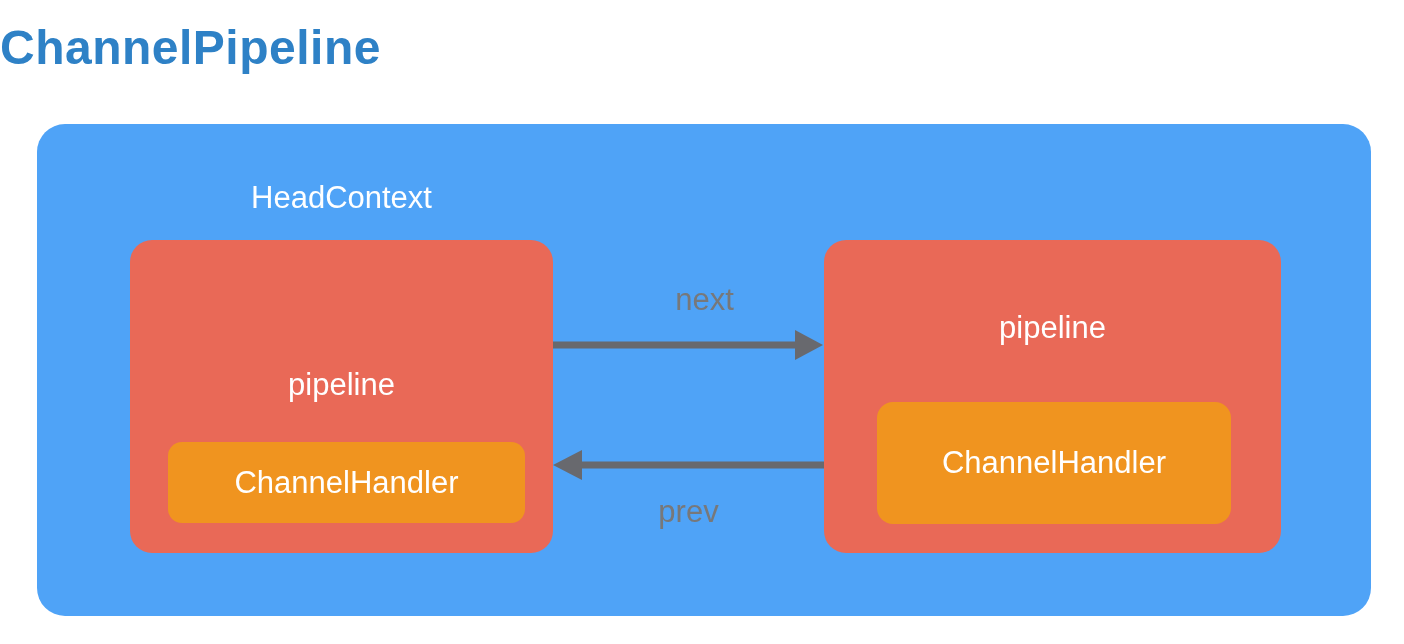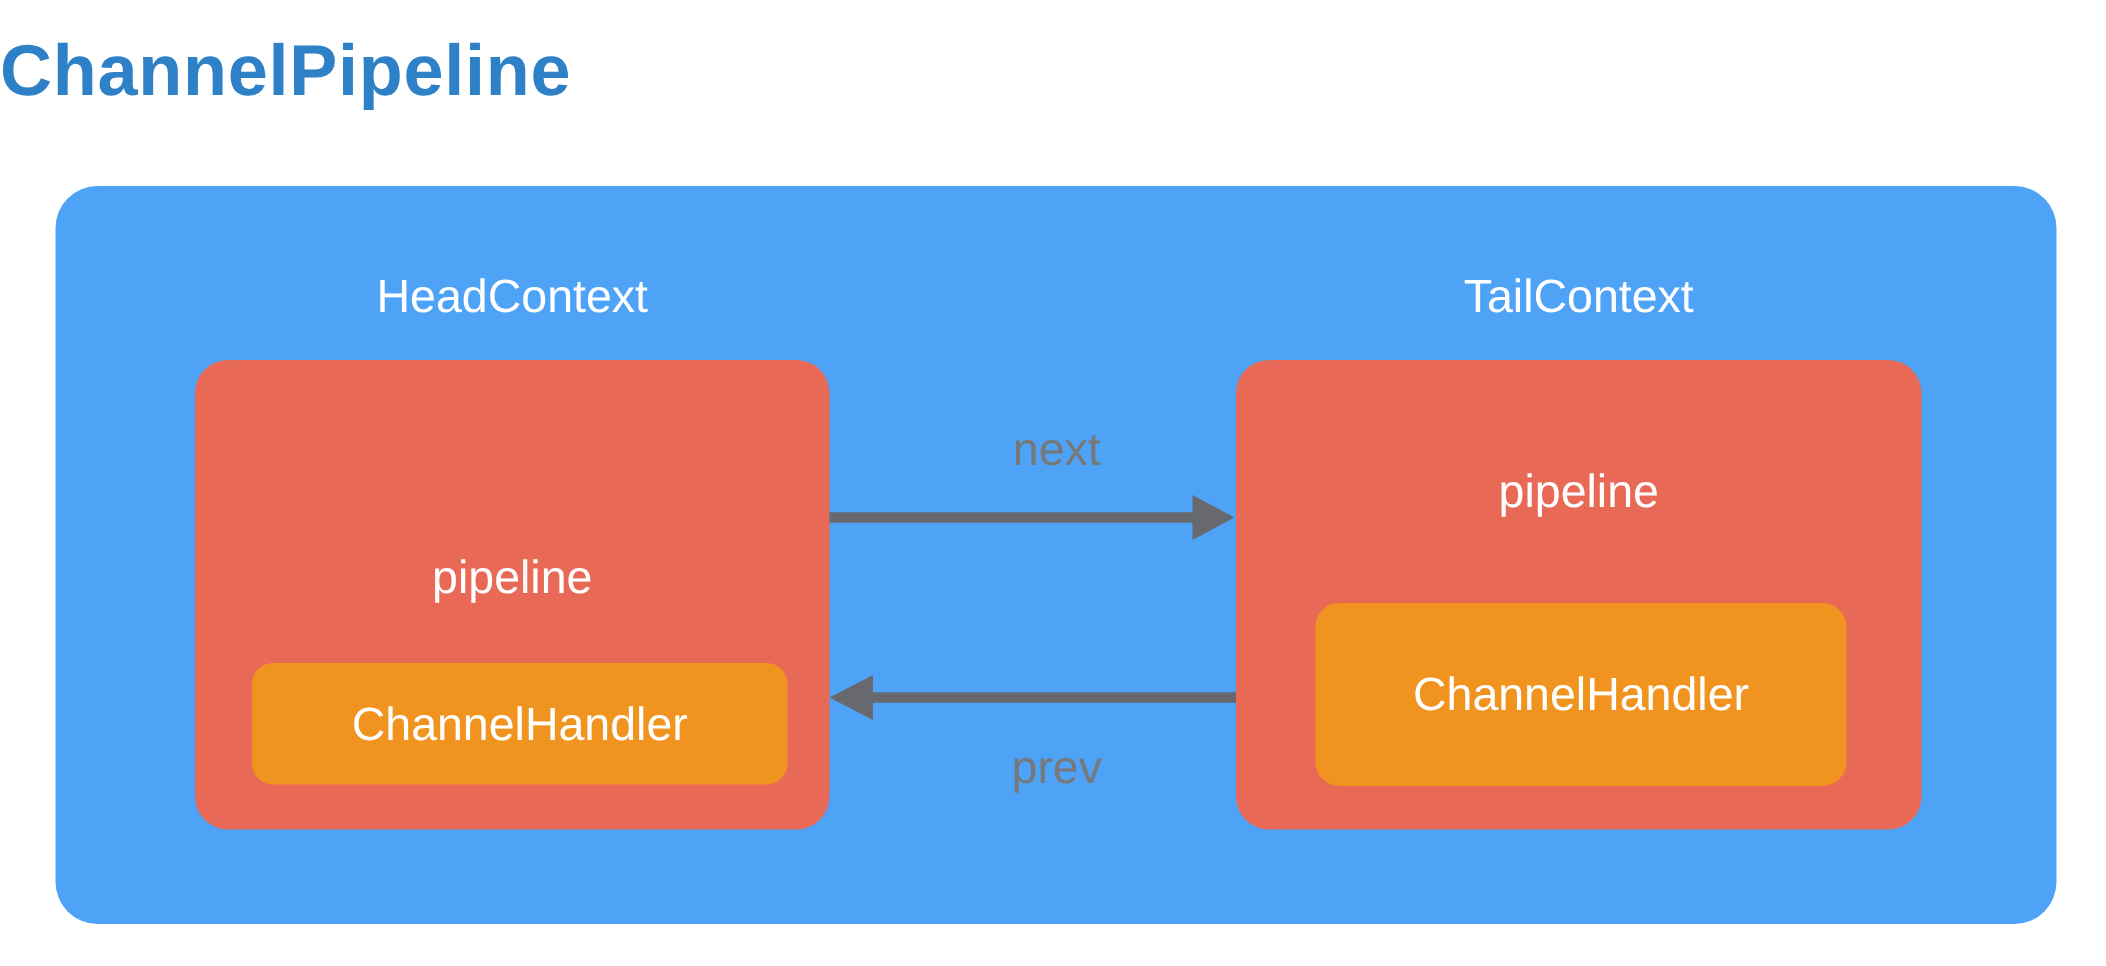--- a/index.html
+++ b/index.html
@@ -104,21 +104,21 @@
   .arrow-label {
     position: absolute;
     left: 516px; width: 271px;
     height: 36px; line-height: 36px;
     text-align: center;
     font-size: 31px;
     font-weight: 500;
     color: var(--arrow_label);
   }
   .arrow-label.next { top: 158px; padding-left: 32px; }
-  .arrow-label.prev { top: 370px; margin-left: 16px; }
+  .arrow-label.prev { top: 370px; }
 
   .watermark {
     position: absolute;
     left: 1151px; top: 444px;
     width: 197px; height: 52px;
     line-height: 52px;
     border-radius: 26px;
     background: var(--watermark_bg);
     text-align: center;
     font-size: 27px;
@@ -129,21 +129,20 @@
 <body>
 
 <div class="stage">
 
   <div class="diagram-title">ChannelPipeline</div>
 
   <div class="pipeline-container">
 
     <div class="ctx-label head">HeadContext</div>
 
-    <div class="ctx-label tail">TailContext</div>
 
     <div class="ctx-box head-box">
       <div class="field field-2">pipeline</div>
       <div class="handler-box">ChannelHandler</div>
     </div>
 
     <div class="ctx-box tail-box">
       <div class="field field-1">pipeline</div>
       <div class="handler-box">ChannelHandler</div>
     </div>

